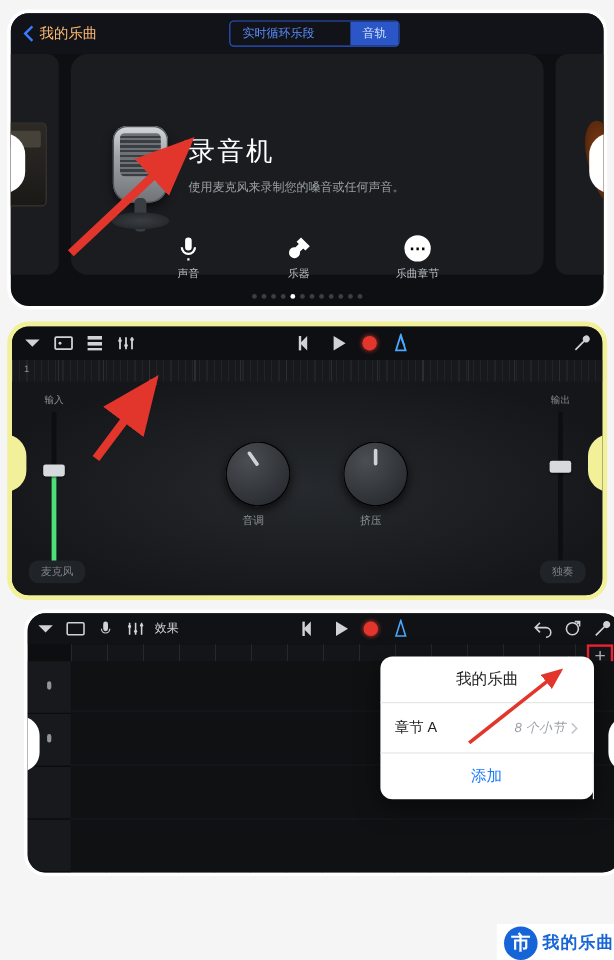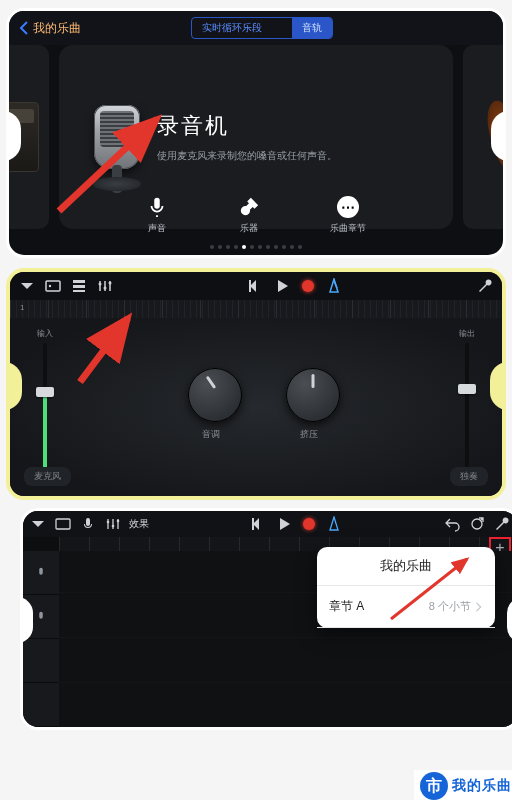--- a/index.html
+++ b/index.html
@@ -234,21 +234,21 @@
   }
   .popover::before {
     content:""; position:absolute; top:-7px; right:14px;
     border:7px solid transparent; border-bottom-color:#fff;
   }
   .pop-title { text-align:center; padding:10px 0; font-weight:500; font-size:13px; border-bottom:1px solid #e6e7e9; }
   .pop-row {
     display:flex; justify-content:space-between; align-items:center;
     padding:12px 12px; border-bottom:1px solid #e6e7e9;
   }
-  .pop-row .val { color:#9b9fa5; font-size:11px; display:flex; align-items:center; gap:4px; }
+  .pop-row .val { color:#9b9fa5; font-size:11px; display:flex; align-items:center; gap:4px;font-style:italic; }
   .pop-row .val svg { width:8px; height:10px; fill:#c3c7cc; }
   .pop-actions { display:flex; }
   .pop-actions div { flex:1; text-align:center; padding:10px 0; color:#1f7cff; font-size:13px; }
   .pop-actions div:first-child { border-right:1px solid #e6e7e9; }
 
   
   .wm {
     position:absolute; right:0; bottom:0;
     display:flex; align-items:center; gap:4px;
     background:#fff; padding:2px 0 0 6px;
@@ -533,20 +533,21 @@
     <div class="pop-row">
       <span>章节 A</span>
       <span class="val">
         <span>8 个小节</span>
         <svg viewBox="0 0 8 12">
             <path d="M1 1 L6 6 L1 11" stroke="#c3c7cc" stroke-width="1.5" fill="none"></path>
           </svg>
       </span>
     </div>
     <div class="pop-actions">
+      <div>添加</div>
     </div>
   </div>
 
   <div class="arrow" style="right:36px; top:42px;">
     <svg width="100" height="80">
         <defs>
           <marker id="ah3" markerWidth="7" markerHeight="7" refX="5" refY="2.5" orient="auto">
             <path d="M0 0 L6 2.5 L0 5 Z" fill="#e2362c"></path>
           </marker>
         </defs>

